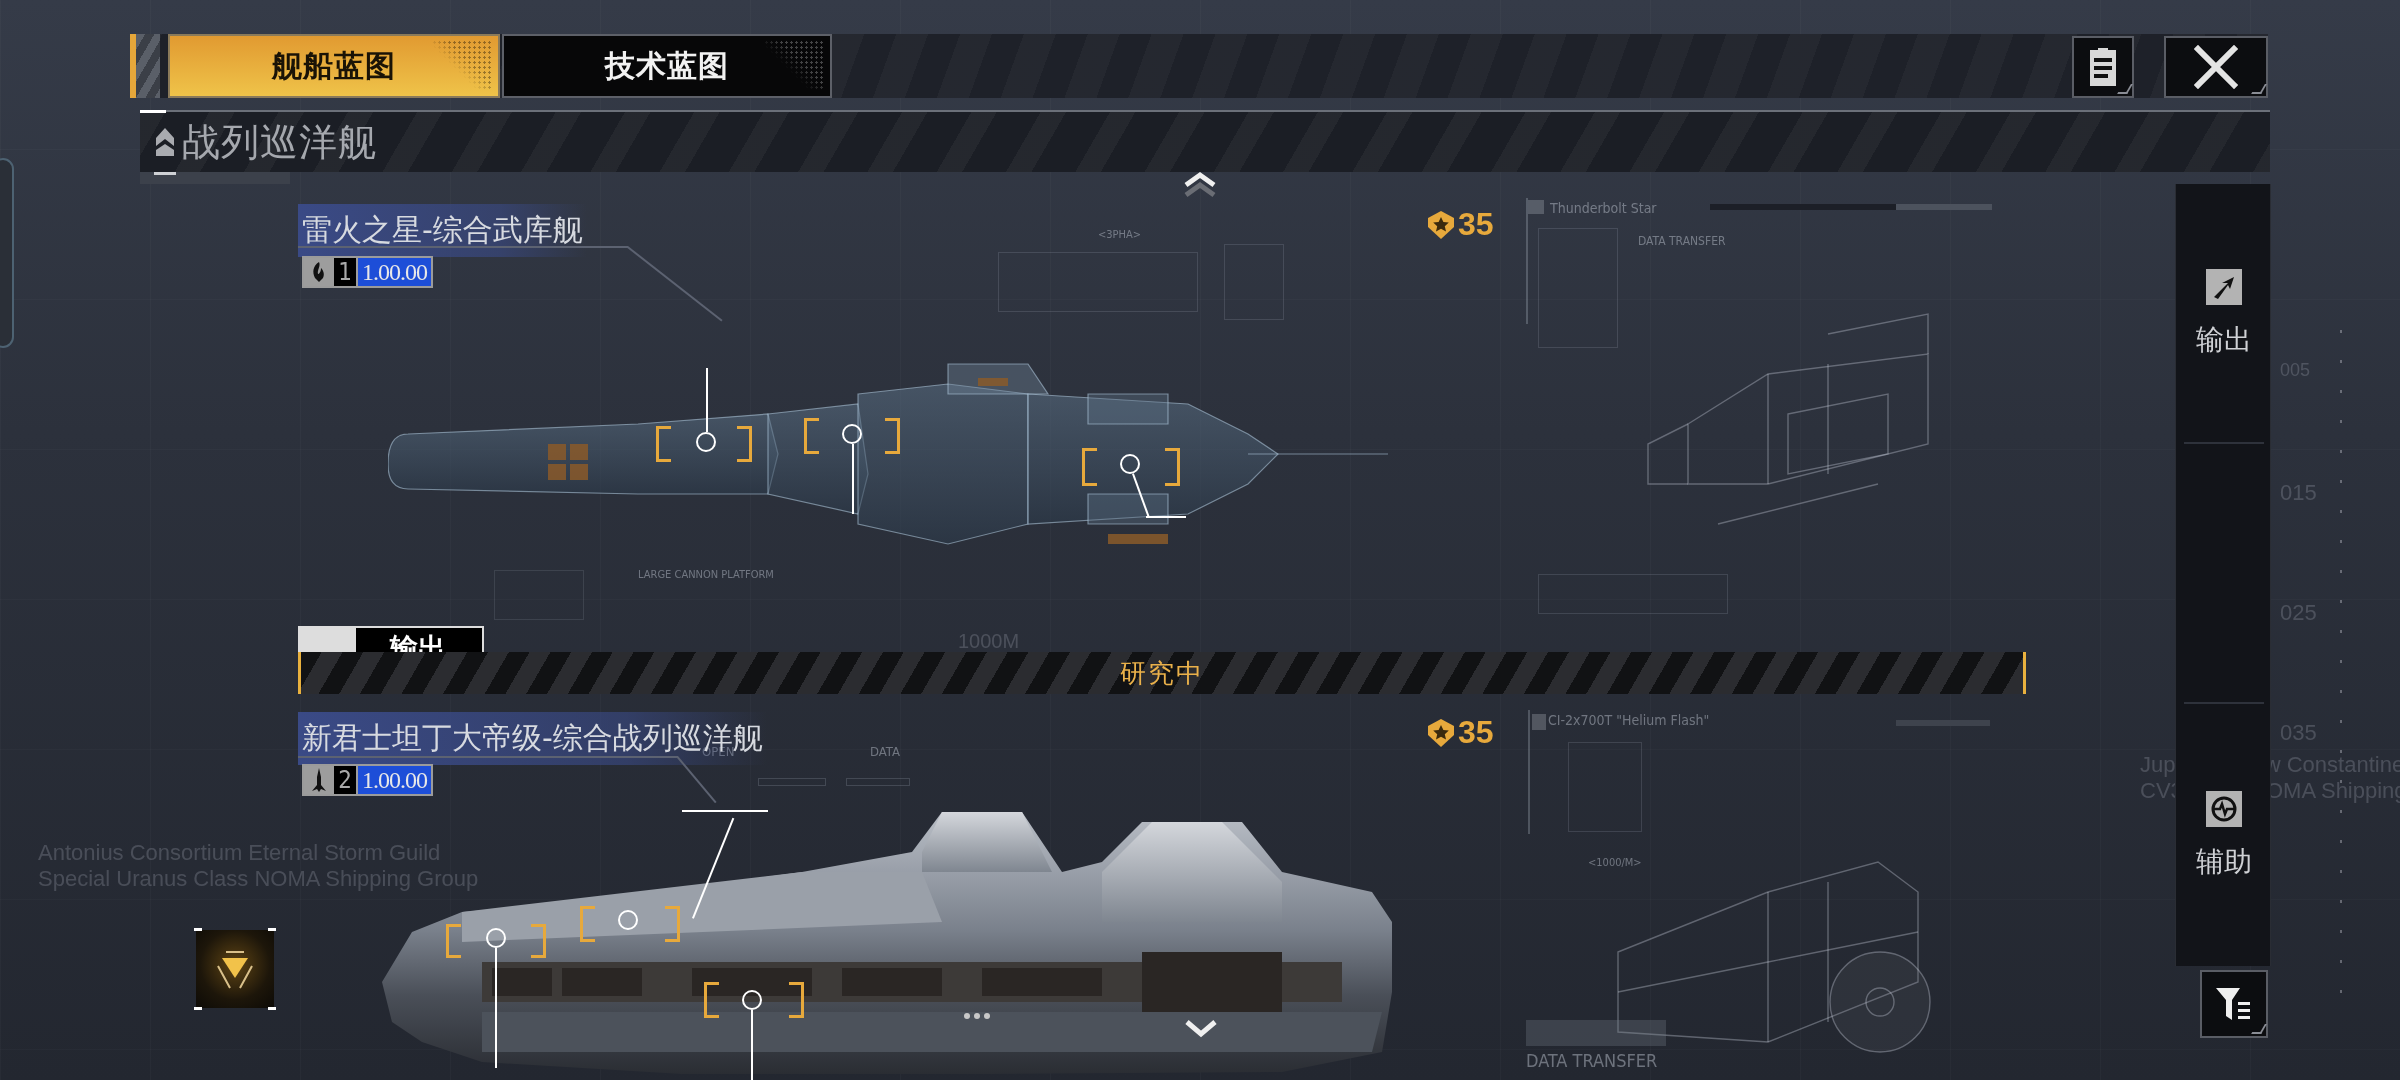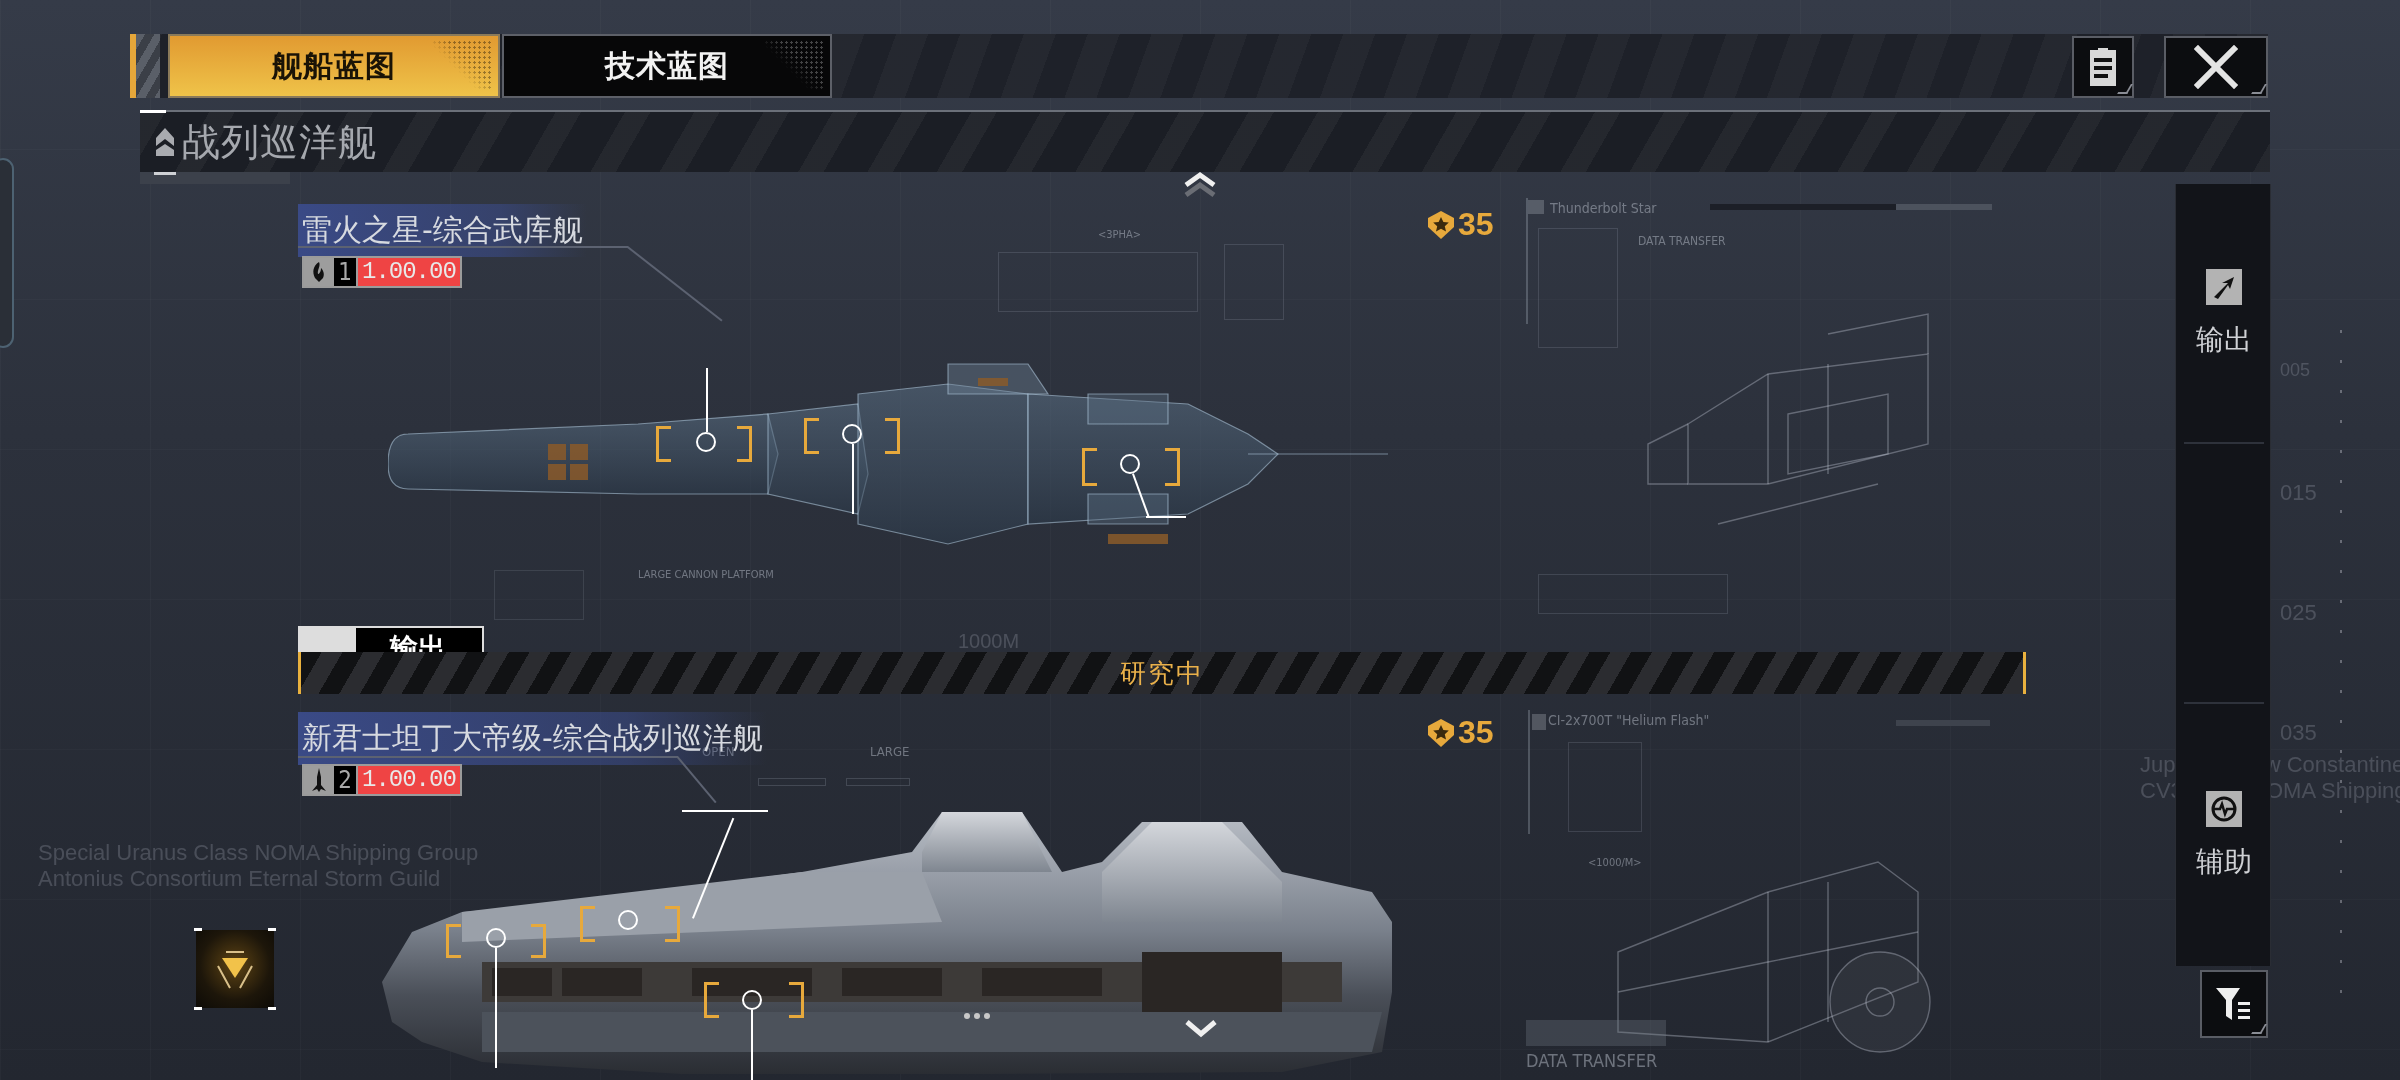--- a/index.html
+++ b/index.html
@@ -39,21 +39,21 @@
 .left-edge{left:-8px;top:158px;width:22px;height:190px;border:2px solid #4d6272;border-radius:14px;background:#2a2f37}
 
 .chev{font-size:34px;color:#e8e8e8;text-align:center;width:60px;line-height:1}
 
 .ship-title{font-size:30px;color:#d7dae0;padding:6px 4px;
  background:linear-gradient(90deg,#3a4a86 0%,rgba(58,74,134,0.6) 70%,transparent 100%)}
 .ship-title-line{height:2px;background:#5c6271}
 .badge{display:flex;align-items:center;height:32px;border:2px solid #9b9b9b;background:#9d9d9d}
 .badge .b-icon{width:30px;height:28px;display:flex;align-items:center;justify-content:center}
 .badge .b-num{background:#000;color:#aaa;font-size:24px;width:22px;height:28px;text-align:center;line-height:28px;font-family:"DejaVu Sans Condensed","DejaVu Sans",sans-serif}
-.badge .b-val{background:#ef4444;color:#e8e8e8;font-size:24px;height:28px;line-height:28px;padding:0 4px;margin-left:2px;font-family:Liberation Mono, monospace;letter-spacing:-1px}
+.badge .b-val{background:#1d4ed8;color:#e8e8e8;font-size:24px;height:28px;line-height:28px;padding:0 4px;margin-left:2px;font-family:Liberation Serif, serif;letter-spacing:-1px}
 .level{display:flex;align-items:center;gap:2px;color:#e7a93c;font-size:32px;font-weight:bold;font-family:"Liberation Sans",sans-serif}
 
 .research{left:298px;top:652px;width:1728px;height:42px;
  background:repeating-linear-gradient(120deg,#111214 0 18px,#2b2c30 18px 36px);
  border-left:3px solid #e9b13e;border-right:3px solid #e9b13e;display:flex;align-items:center;justify-content:center}
 .research-label{font-size:26px;color:#eab14a;letter-spacing:2px}
 .output-chip{left:298px;top:626px;width:186px;height:32px;background:#000;border:2px solid #ddd;border-bottom:none;overflow:hidden}
 .output-chip .flag{position:absolute;left:0;top:0;width:56px;height:34px;background:#ddd}
 .output-chip span{position:absolute;left:90px;top:2px;font-size:28px;color:#fff;font-weight:bold}
 
@@ -78,22 +78,22 @@
 .emblem .c{position:absolute;width:8px;height:3px;background:#fff}
 </style>
 </head>
 <body>
 
 <div class="bg-grid"></div>
 
 <div class="abs left-edge"></div>
 
 <div class="abs bp-faint" style="left:38px;top:840px;font-size:22px;line-height:26px">
+  <div>Antonius Consortium Eternal Storm Guild</div>
   <div>Special Uranus Class NOMA Shipping Group</div>
-  <div>Antonius Consortium Eternal Storm Guild</div>
 </div>
 <div class="abs bp-faint" style="left:2140px;top:752px;font-size:22px;line-height:26px">
   <div>Jupiter ... New Constantine C</div>
   <div>CV3000 ... NOMA Shipping Group A</div>
 </div>
 <div class="abs" style="left:2280px;top:330px;width:100px;height:680px">
   <div class="abs bp-faint" style="top:30px;left:0;font-size:18px">005</div>
   <div class="abs bp-faint" style="top:150px;left:0;font-size:22px">015</div>
   <div class="abs bp-faint" style="top:270px;left:0;font-size:22px">025</div>
   <div class="abs bp-faint" style="top:390px;left:0;font-size:22px">035</div>
@@ -239,21 +239,21 @@
   <span>输出</span>
 </div>
 
 <div class="abs research">
   <span class="research-label">研究中</span>
 </div>
 
 <div class="abs" style="left:298px;top:712px;width:1730px;height:368px">
 
   <div class="abs bp-text" style="left:404px;top:32px;font-size:13px">OPEN</div>
-  <div class="abs bp-text" style="left:572px;top:32px;font-size:13px">LARGE</div>
+  <div class="abs bp-text" style="left:572px;top:32px;font-size:13px">DATA</div>
   <div class="abs bp" style="left:460px;top:66px;width:68px;height:8px;opacity:.7"></div>
   <div class="abs bp" style="left:548px;top:66px;width:64px;height:8px;opacity:.7"></div>
 
   <div class="abs" style="left:1230px;top:-2px;width:2px;height:124px;background:rgba(200,210,225,0.25)"></div>
   <div class="abs" style="left:1234px;top:2px;width:14px;height:16px;background:rgba(160,165,175,0.35)"></div>
   <div class="abs bp-text" style="left:1250px;top:0;font-size:14px">CI-2x700T "Helium Flash"</div>
   <div class="abs" style="left:1598px;top:8px;width:94px;height:6px;background:#3e434d"></div>
   <div class="abs bp" style="left:1270px;top:30px;width:74px;height:90px;opacity:.6"></div>
   <div class="abs bp-text" style="left:1290px;top:144px;font-size:11px">&lt;1000/M&gt;</div>
   <svg class="abs" style="left:1290px;top:120px" width="380" height="250" viewBox="0 0 380 250">

